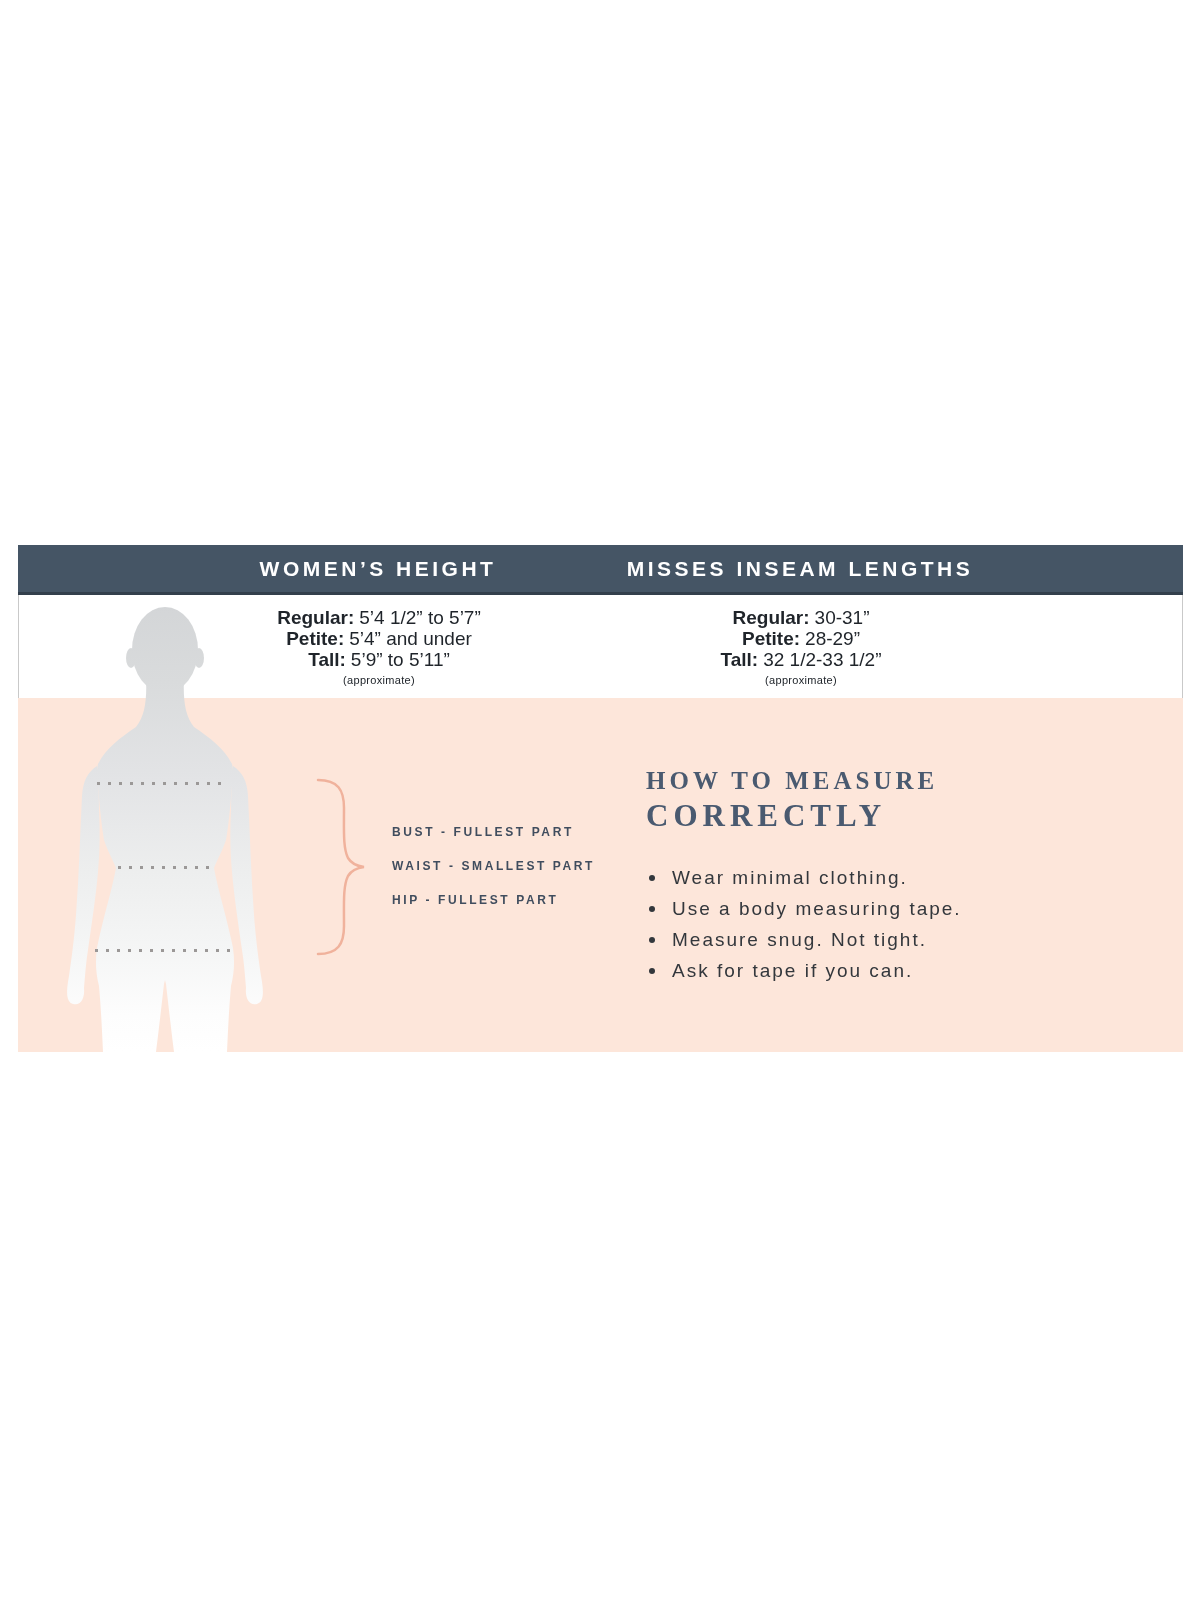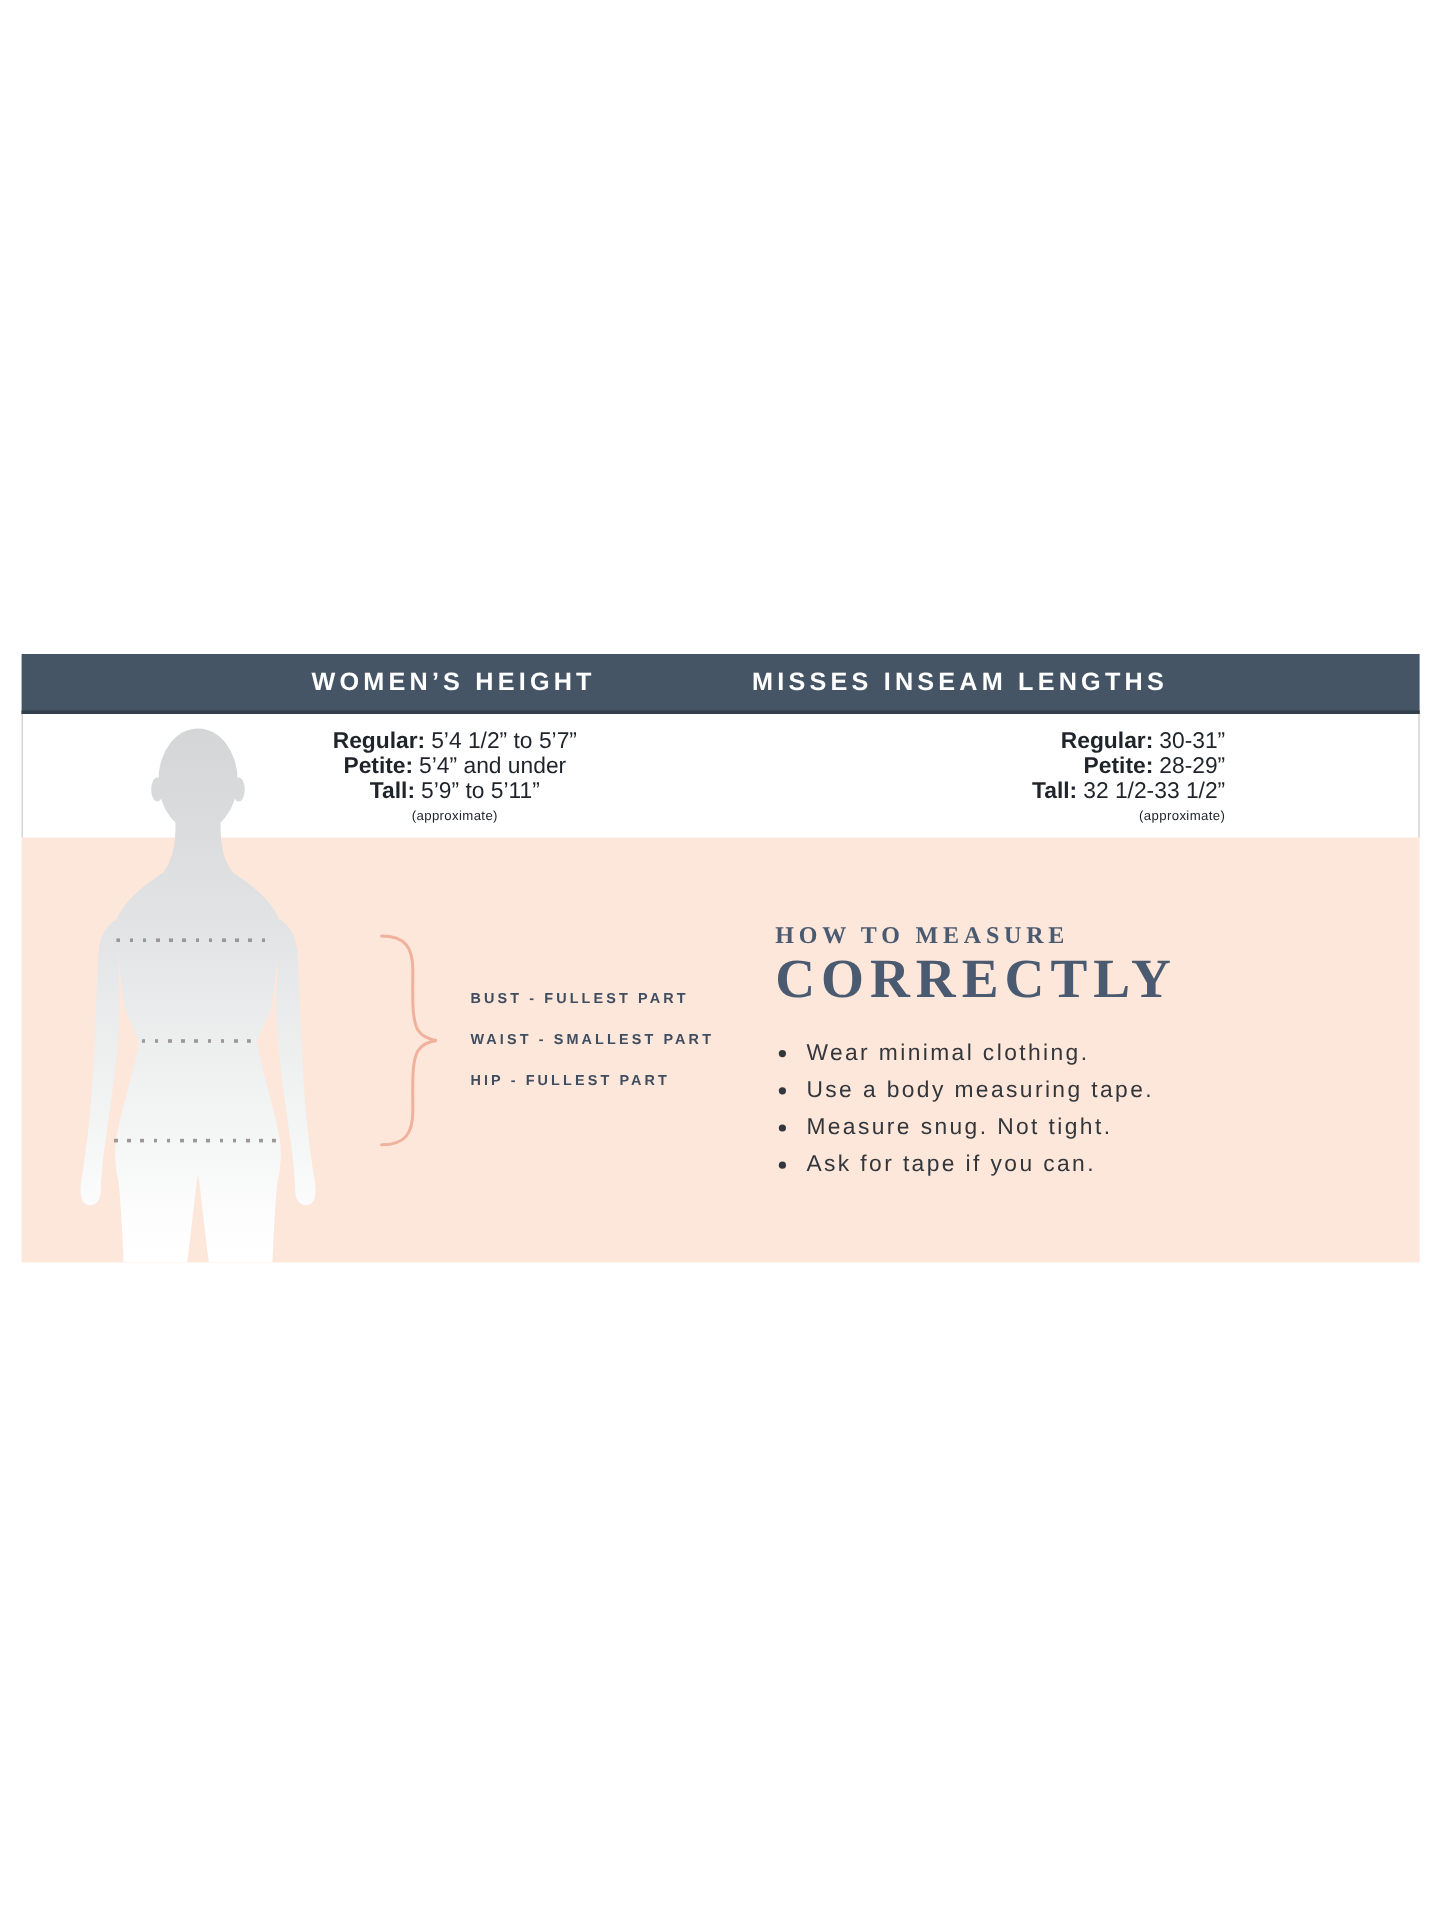--- a/index.html
+++ b/index.html
@@ -22,21 +22,21 @@
   .hcell.hleft  { left:0;   width:720px; }
   .hcell.hright { left:562px; width:440px; }
 
   
   .white-band {
     position:absolute; left:0; top:50px; width:1163px; height:103px;
     background:#ffffff; border-left:1px solid #c9c9c9; border-right:1px solid #c9c9c9;
   }
   .vcol { position:absolute; top:12px; text-align:center; color:#1f242a; }
   .vcol.vleft  { left:0;     width:720px; }
-  .vcol.vright { left:562px; width:440px;text-align:right; }
+  .vcol.vright { left:562px; width:440px; }
   .trow { font-size:19px; line-height:21px; }
   .tlabel { font-weight:700; margin-right:5px; }
   .tval { font-weight:400; }
   .tnote { font-size:11px; line-height:16px; margin-top:2px; color:#20252b; letter-spacing:0.3px; }
 
   
   .pink-section {
     position:absolute; left:0; top:153px; width:1165px; height:354px;
     background:#fde6da;
   }
@@ -56,22 +56,22 @@
     position:absolute; left:374px; z-index:3;
     font-size:12px; font-weight:700; letter-spacing:2.6px; color:#404d5e; white-space:nowrap;
   }
   .mlabel.m0 { top:280px; }
   .mlabel.m1 { top:314px; }
   .mlabel.m2 { top:348px; }
 
   
   .howto-title { position:absolute; left:628px; top:222px; z-index:3; color:#4a5a70;
                  font-family:"Liberation Serif", serif; white-space:nowrap; }
-  .howto-line1 { font-size:20px; line-height:27px; font-weight:700; letter-spacing:4px; }
-  .howto-line2 { font-size:46px; line-height:44px; font-weight:700; letter-spacing:5px;text-align:center; }
+  .howto-line1 { font-size:25px; line-height:27px; font-weight:700; letter-spacing:4px; }
+  .howto-line2 { font-size:31px; line-height:44px; font-weight:700; letter-spacing:5px; }
 
   .howto-list { position:absolute; left:628px; top:317px; z-index:3;
                 list-style:none; margin:0; padding:0; }
   .howto-list li {
     position:relative; padding-left:26px; height:31px; line-height:31px;
     font-size:19px; letter-spacing:2px; color:#33373c; white-space:nowrap;
   }
   .howto-list li::before {
     content:""; position:absolute; left:3px; top:13px;
     width:6px; height:6px; border-radius:50%; background:#33373c;

